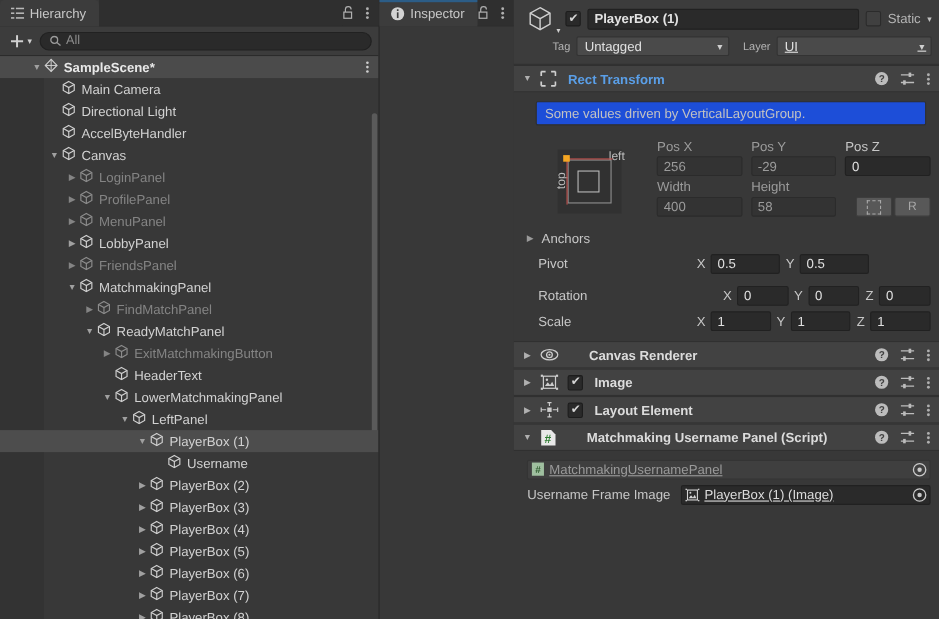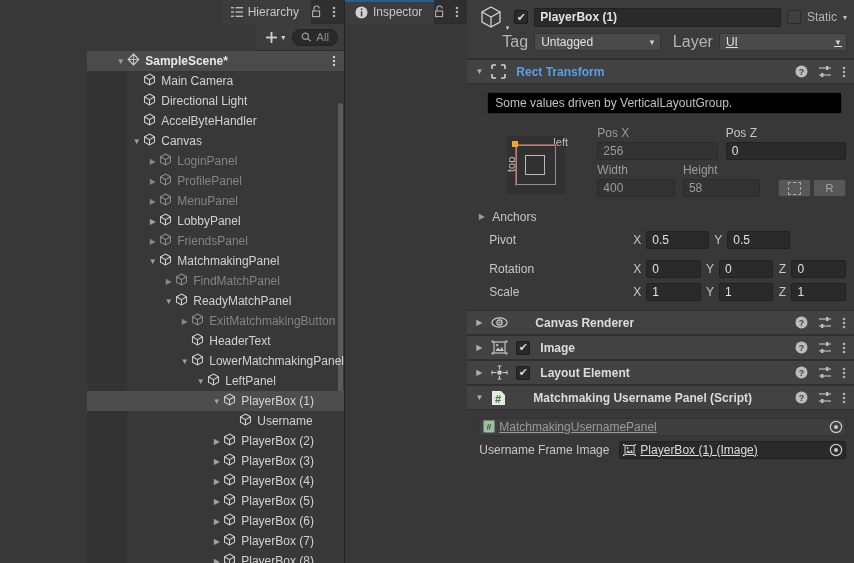--- a/index.html
+++ b/index.html
@@ -14,21 +14,20 @@
   }
   #app { position: relative; width: 854px; height: 563px; display: flex; }
 
   
   #hierarchy {
     width: 345px; height: 563px;
     background: #383838;
     position: relative;
     display: flex; flex-direction: column;
     border-right: 1px solid #232323;
-    align-items: flex-end;
   }
   .tabbar {
     height: 24px; background: #383838;
     display: flex; align-items: stretch;
     position: relative;
     border-bottom: 1px solid #2b2b2b;
   }
   .tab {
     display: flex; align-items: center; gap: 5px;
     padding: 0 12px 0 10px;
@@ -115,42 +114,42 @@
     color: #d6d6d6; font-size: 11px; line-height: 1;
   }
   .ck.empty { background: #404040; border-color: #2b2b2b; }
   .namefield {
     flex: 1; height: 19px; background: #2a2a2a; border: 1px solid #212121;
     border-radius: 2px; display: flex; align-items: center; padding: 0 5px;
     color: #e4e4e4; font-weight: bold; font-size: 12px;
   }
   .static-lbl { color: #b4b4b4; font-size: 12px; }
   .go-row2 { display: flex; align-items: center; gap: 6px; margin-top: 5px; padding-left: 28px;}
-  .fieldlabel { color: #b4b4b4; font-size: 16px; }
+  .fieldlabel { color: #b4b4b4; font-size: 10px; }
   .dropdown {
     height: 18px; background: #4a4a4a; border: 1px solid #333;
     border-radius: 2px; display: flex; align-items: center;
     padding: 0 4px 0 6px; color: #e0e0e0; font-size: 12px;
     justify-content: space-between;
   }
   .dropdown .caret { color: #cfcfcf; font-size: 8px; margin-left: 6px;}
 
   .comp-header {
     height: 25px; background: #424242; display: flex; align-items: center;
     gap: 6px; padding: 0 8px 0 6px;
     border-top: 1px solid #303030; border-bottom: 1px solid #303030;
   }
   .comp-header .tri { width: 12px; text-align: center; font-size: 8px; color: #b0b0b0; }
   .comp-title { font-weight: bold; font-size: 12px; color: #dcdcdc; flex: 1; margin-left: 4px;}
   .comp-title.rt { color: #5a9fe8; }
   .hdr-icons { display: flex; align-items: center; gap: 10px; }
 
   .comp-body { background: #383838; padding: 6px 8px 8px 8px; }
   .infobox {
-    background: #000000; border: 1px solid #2e2e2e; border-radius: 2px;
+    background: #1d4ed8; border: 1px solid #2e2e2e; border-radius: 2px;
     padding: 3px 7px; color: #c2c2c2; font-size: 12px; margin: 2px 4px 8px 12px;
   }
   .rt-grid { display: flex; gap: 0px; padding-left: 2px; }
   .anchor-col { width: 120px; position: relative; }
   .anchor-preset {
     width: 58px; height: 58px; background: #313131; position: relative;
     margin-left: 30px; margin-top: 14px;
   }
   .ap-lbl-left { position: absolute; left: 46px; top: 0px; color: #bcbcbc; font-size: 11px;}
   .ap-lbl-top {
@@ -600,20 +599,26 @@
               <span class="ap-pivot"></span>
             </div>
           </div>
 
           <div class="fields-col">
             <div class="frow">
               <div class="fcell">
                 <span class="flab">Pos X</span>
                 <div class="inp">
                     <span>256</span>
+                  </div>
+              </div>
+              <div class="fcell">
+                <span class="flab">Pos Y</span>
+                <div class="inp">
+                    <span>-29</span>
                   </div>
               </div>
               <div class="fcell">
                 <span class="flab bright">Pos Z</span>
                 <div class="inp active">
                     <span>0</span>
                   </div>
               </div>
             </div>
             <div class="frow">
@@ -659,21 +664,21 @@
                 <span>0.5</span>
               </span>
             <span class="ax">Y</span>
             <span class="axinp">
                 <span>0.5</span>
               </span>
             <span style="flex:1;"></span>
           </span>
         </div>
 
-        <div class="lrow" style="margin-top:8px;">
+        <div class="lrow" style="margin-top:8px;gap:24px;">
           <span class="lname">Rotation</span>
           <span class="axgroup">
             <span class="ax">X</span>
             <span class="axinp">
                 <span>0</span>
               </span>
             <span class="ax">Y</span>
             <span class="axinp">
                 <span>0</span>
               </span>

